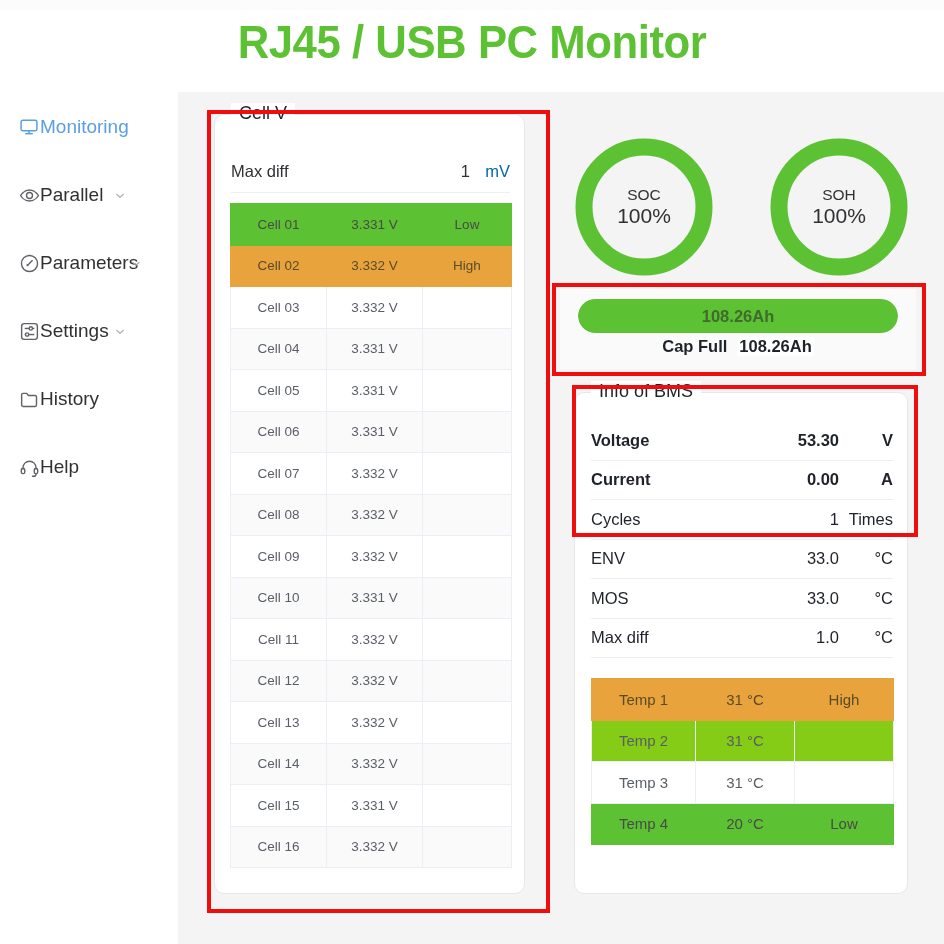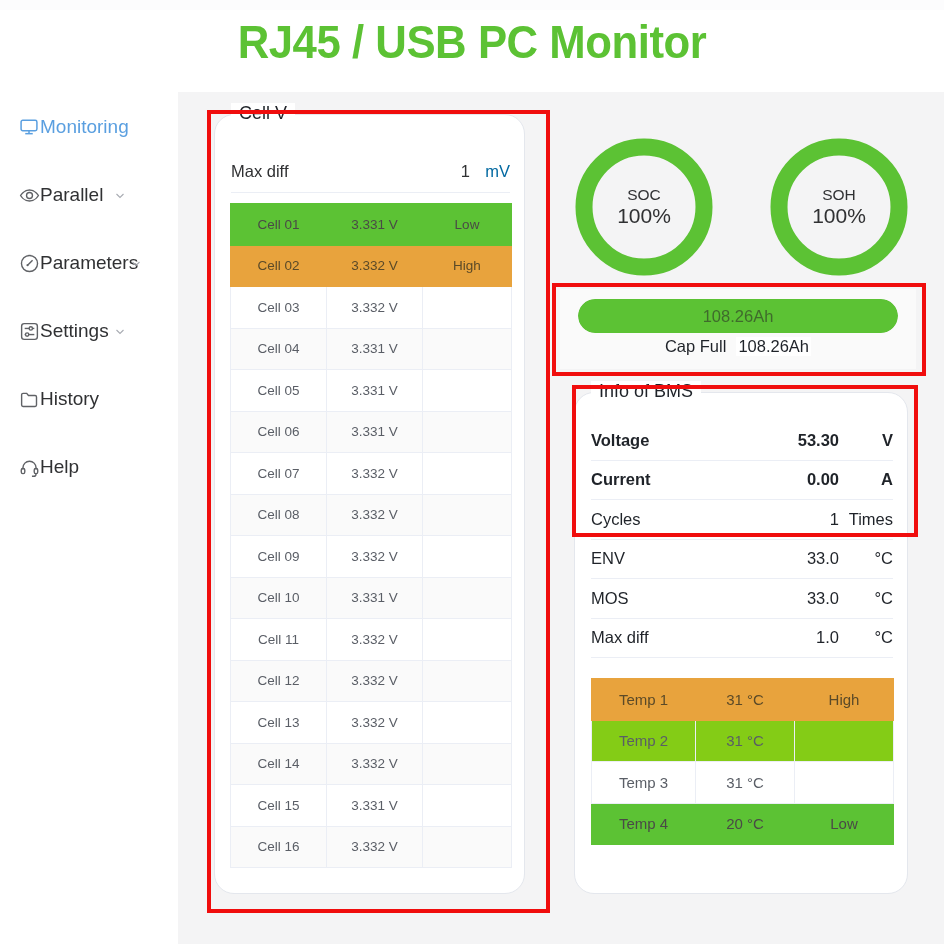--- a/index.html
+++ b/index.html
@@ -79,21 +79,21 @@
     border: 4px solid #f00d0d;
     pointer-events: none;
     z-index: 30;
   }
 
   
   .fcard {
     position: absolute;
     background: #ffffff;
     border: 1px solid #e4e7ed;
-    border-radius: 20px;
+    border-radius: 10px;
   }
   .fcard-legend {
     position: absolute;
     top: -12px; left: 16px;
     background: #ffffff;
     padding: 0 8px;
     font-size: 18px;
     color: #1f2329;
     white-space: nowrap;
   }
@@ -143,20 +143,21 @@
     position: absolute; left: 0; top: 0; width: 144px; height: 144px;
     display: flex; flex-direction: column; align-items: center; justify-content: center;
   }
   .ring-label { font-size: 15.5px; color: #303133; }
   .ring-value { font-size: 21px; color: #303133; }
 
   
   #cap-block {
     position: absolute; left: 382px; top: 197px; width: 356px; height: 80px;
     background: #fafafa;
+    font-weight: bold;
   }
   .cap-bar {
     position: absolute; left: 18px; top: 10px; width: 320px; height: 34px;
     background: #e8e8e8; border-radius: 17px; overflow: hidden;
   }
   .cap-fill {
     position: absolute; left: 0; top: 0; height: 34px; width: 100%;
     background: #5cc234; border-radius: 17px;
     display: flex; align-items: center; justify-content: center;
   }

